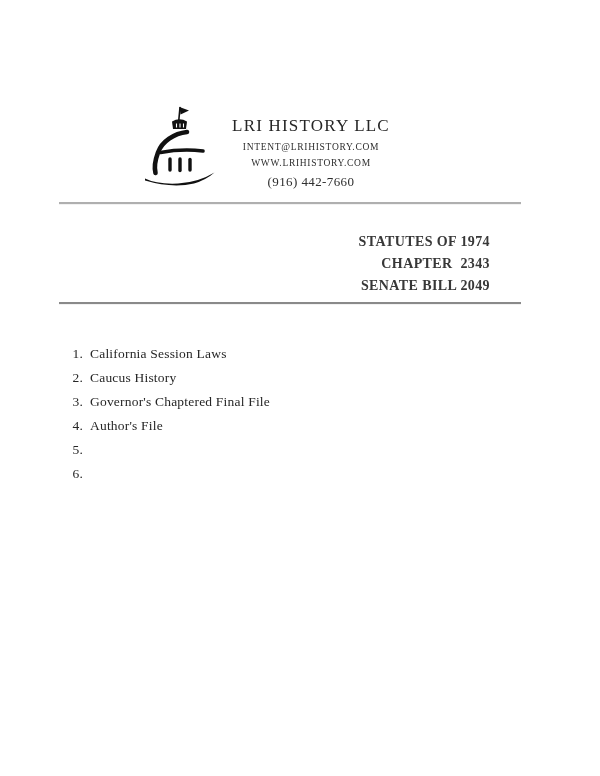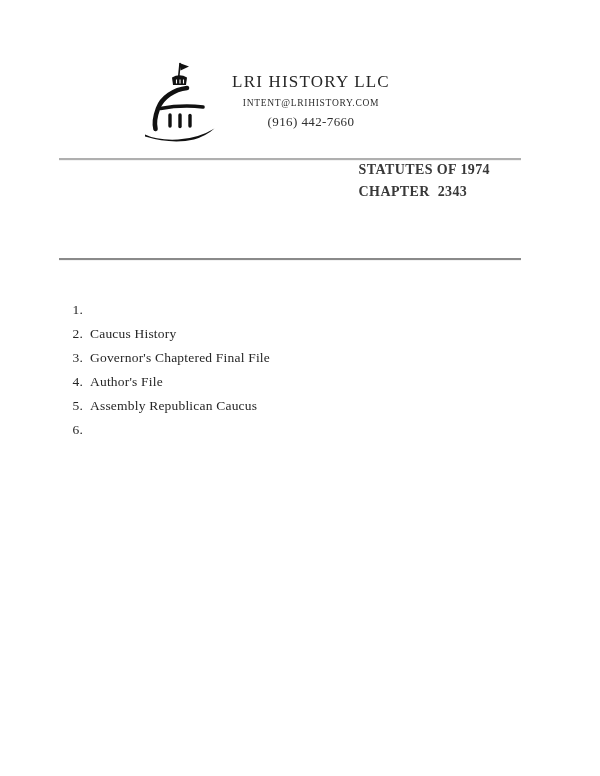--- a/index.html
+++ b/index.html
@@ -4,20 +4,21 @@
 <style>
   html, body { margin: 0; padding: 0; background: #ffffff; }
   .page {
     position: relative;
     width: 600px;
     height: 668px;
     background: #ffffff;
     font-family: "Liberation Serif", serif;
     color: #1e1e1e;
     overflow: hidden;
+    margin-top: 44px;
   }
 
   
   .logo {
     position: absolute;
     left: 142px;
     top: 62px;
   }
   .lh-text {
     position: absolute;
@@ -47,22 +48,22 @@
     width: 462px;
     height: 2px;
   }
   .rule-top { top: 158px; background: #afafaf; border-bottom: 1px solid #f2f2f2; }
   .rule-bottom { top: 258px; background: #8a8a8a; border-bottom: 1px solid #f2f2f2; }
 
   
   .reference {
     position: absolute;
     right: 110px;
-    top: 159px;
-    text-align: left;
+    top: 187px;
+    text-align: right;
   }
   .reference .ref-line {
     font-size: 14px;
     font-weight: bold;
     letter-spacing: 0.4px;
     line-height: 22px;
     color: #383838;
     white-space: pre; 
   }
 
@@ -116,51 +117,53 @@
     <path d="M28,53 L28,64" stroke="#111" stroke-width="3.4" stroke-linecap="round"></path>
     <path d="M38,53 L38,64.5" stroke="#111" stroke-width="3.4" stroke-linecap="round"></path>
     <path d="M48,53.5 L48,64" stroke="#111" stroke-width="3.4" stroke-linecap="round"></path>
 
     <path d="M3,74.5 Q30,82.5 52,77.5 Q64,74 72.5,66.5 Q56,76.5 36,77.5 Q15,78.5 3,72.5 Z" fill="#111"></path>
   </svg>
 
   <div class="lh-text">
     <div class="company-name">LRI HISTORY LLC</div>
     <div class="contact-line">INTENT@LRIHISTORY.COM</div>
+    <div class="contact-line">WWW.LRIHISTORY.COM</div>
     <div class="contact-line phone">(916) 442-7660</div>
   </div>
 
   <div class="rule rule-top"></div>
 
   <div class="reference">
     <div class="ref-line">STATUTES OF 1974</div>
     <div class="ref-line">CHAPTER  2343</div>
+    <div class="ref-line">SENATE BILL 2049</div>
   </div>
 
   <div class="rule rule-bottom"></div>
 
 
   <div class="toc-list">
     <div class="toc-item">
       <span class="toc-num">1.</span>
+      <span class="toc-label">California Session Laws</span>
     </div>
     <div class="toc-item">
       <span class="toc-num">2.</span>
       <span class="toc-label">Caucus History</span>
     </div>
     <div class="toc-item">
       <span class="toc-num">3.</span>
       <span class="toc-label">Governor's Chaptered Final File</span>
     </div>
     <div class="toc-item">
       <span class="toc-num">4.</span>
       <span class="toc-label">Author's File</span>
     </div>
     <div class="toc-item">
       <span class="toc-num">5.</span>
-      <span class="toc-label">Assembly Republican Caucus</span>
     </div>
     <div class="toc-item">
       <span class="toc-num">6.</span>
     </div>
   </div>
 
 </div>
 
 </body></html>

